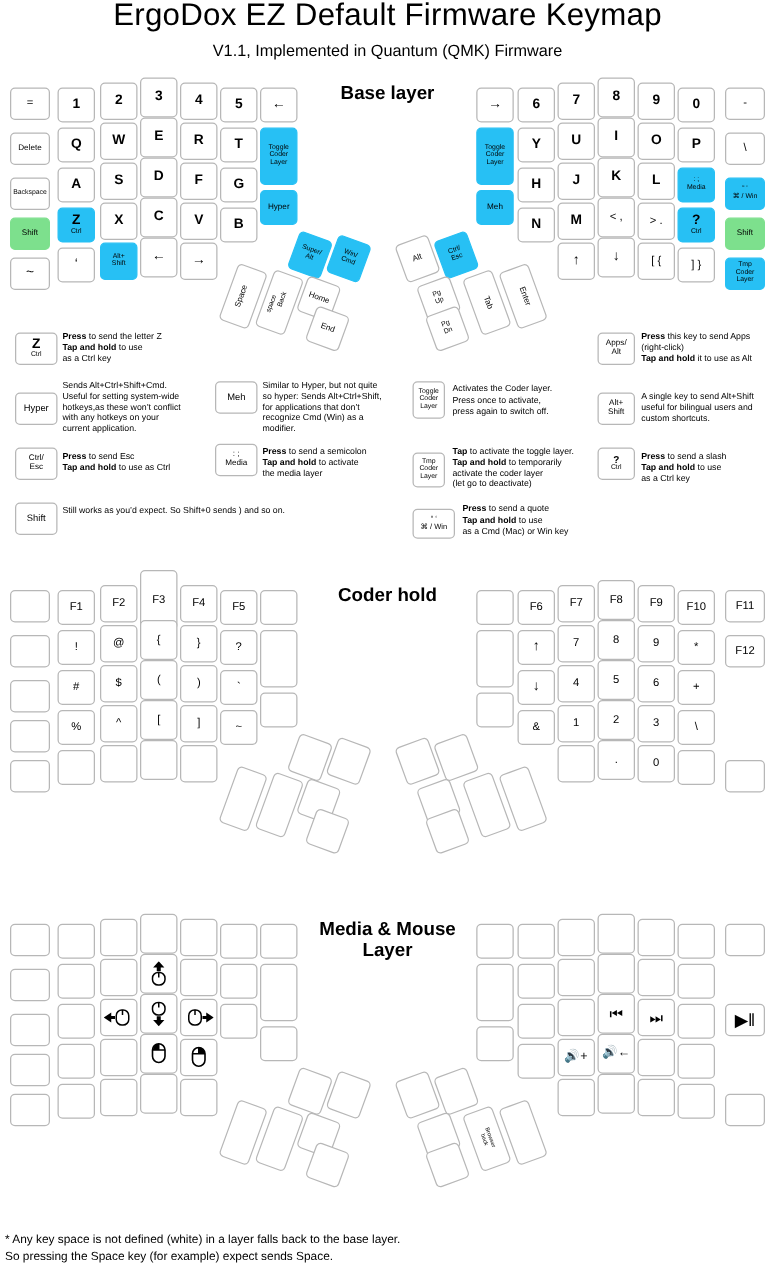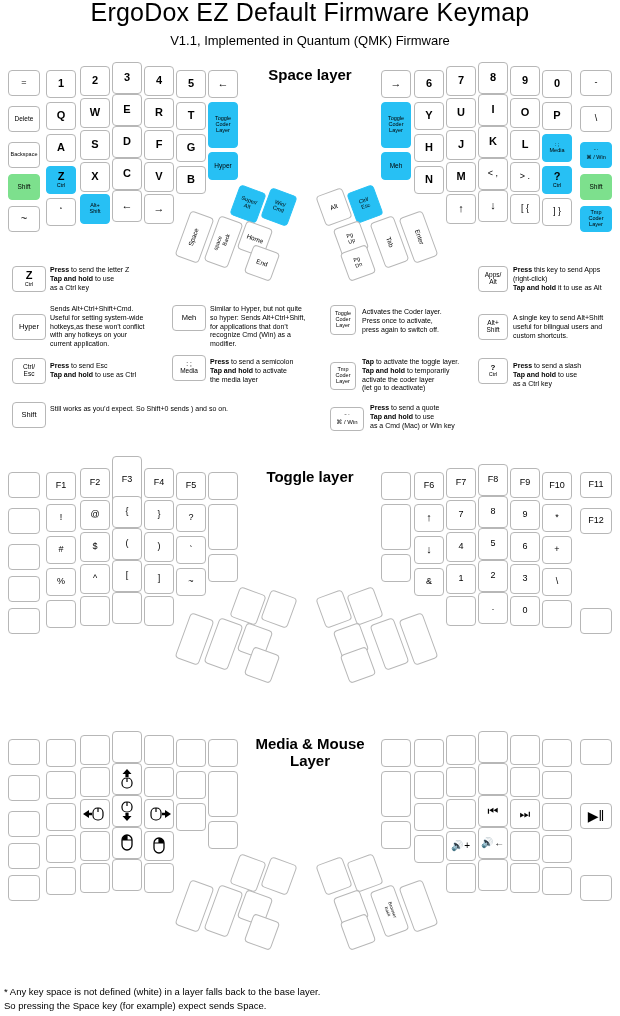--- a/index.html
+++ b/index.html
@@ -51,21 +51,21 @@
     position:absolute;left:4px;font-size:9.5px;line-height:1.45;
   }
   .ico{display:block;}
 </style>
 </head>
 <body>
 
 <div class="title">ErgoDox EZ Default Firmware Keymap</div>
 <div class="subtitle">V1.1, Implemented in Quantum (QMK) Firmware</div>
 
-<div class="layer-title" style="top:66px;left:230px;width:160px;">Space layer</div>
+<div class="layer-title" style="top:66px;left:230px;width:160px;">Base layer</div>
 
 <div class="key" style="left:8px;top:70px;width:32px;height:26px;">
     <span class="md">=</span>
   </div>
 <div class="key" style="left:46px;top:70px;width:30px;height:28px;">
     <span class="big">1</span>
   </div>
 <div class="key" style="left:80px;top:66px;width:30px;height:30px;">
     <span class="big">2</span>
   </div>
@@ -381,21 +381,21 @@
   <span style="font-size:7.5px;">Shift</span>
 </div>
 <div class="legend-txt" style="left:50px;top:405px;width:230px;">Still works as you’d expect. So Shift+0 sends ) and so on.</div>
 
 <div class="legend-key blue" style="left:330px;top:407px;width:34px;height:24px;flex-direction:column;">
   <span style="font-size:6px;">“ ‘</span>
   <span style="font-size:6px;">⌘ / Win</span>
 </div>
 <div class="legend-txt" style="left:370px;top:404px;width:130px;"><b>Press</b> to send a quote<br><b>Tap and hold</b> to use<br>as a Cmd (Mac) or Win key</div>
 
-<div class="layer-title" style="top:468px;left:230px;width:160px;">Toggle layer</div>
+<div class="layer-title" style="top:468px;left:230px;width:160px;">Coder hold</div>
 
 <div class="key" style="left:8px;top:472px;width:32px;height:26px;">
     <span class="md"></span>
   </div>
 <div class="key" style="left:46px;top:472px;width:30px;height:28px;">
     <span class="md">F1</span>
   </div>
 <div class="key" style="left:80px;top:468px;width:30px;height:30px;">
     <span class="md">F2</span>
   </div>

